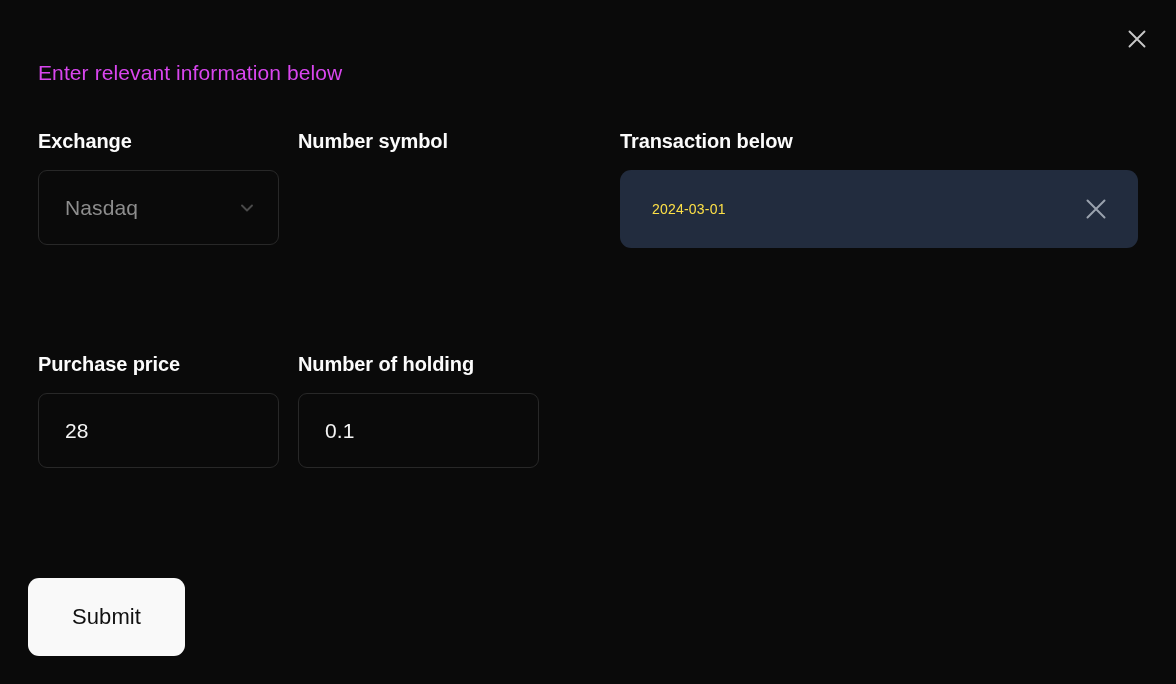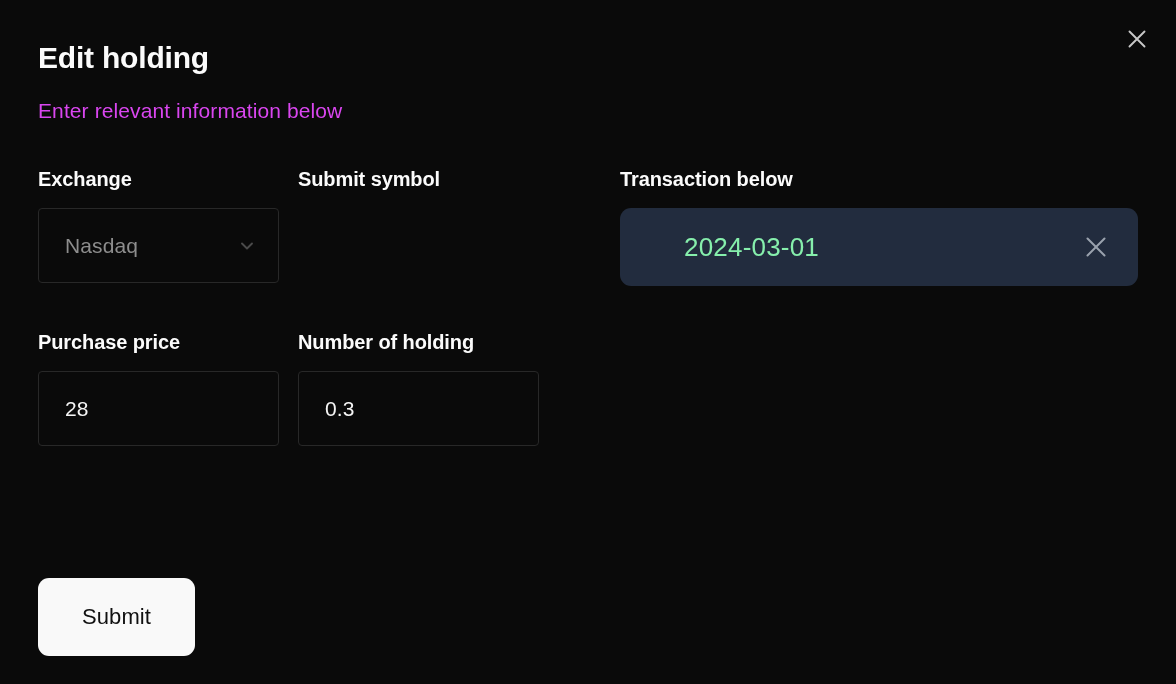--- a/index.html
+++ b/index.html
@@ -60,42 +60,42 @@
     color: #d946ef;
     line-height: 26px;
     letter-spacing: 0.1px;
   }
 
   
   .form-grid {
     margin-top: 43px;
     display: grid;
     grid-template-columns: 260px 322px 518px;
-    row-gap: 0;
+    row-gap: 8px;
   }
 
   .field { }
   .field.span-date { }
 
   .field-label {
     font-size: 20px;
     font-weight: bold;
     color: #fbfbfb;
     line-height: 24px;
     letter-spacing: -0.1px;
     display: block;
   }
 
   .control-wrap { margin-top: 17px; }
 
   
   .box {
     height: 75px;
     border: 1px solid #282828;
-    border-radius: 4px;
+    border-radius: 9px;
     background: #0a0a0a;
     display: flex;
     align-items: center;
     padding: 0 16px 0 26px;
     width: 241px;
   }
 
   .box-text {
     font-size: 21px;
     line-height: 26px;
@@ -129,45 +129,44 @@
     background: #222c3e;
     border: none;
     display: flex;
     align-items: center;
     padding: 0 28px 0 32px;
     cursor: pointer;
   }
 
   .date-value {
     flex: 1;
-    font-size: 26px;
-    color: #86efac;
+    font-size: 14px;
+    color: #fde047;
     line-height: 27px;
     letter-spacing: 0.2px;
-    margin-left: 32px;
   }
 
   .date-clear-icon {
     width: 28px;
     height: 28px;
     display: flex;
     align-items: center;
     justify-content: center;
     color: #9aa2ae;
     cursor: pointer;
   }
   .date-clear-icon svg { display: block; }
 
   
-  .row-2 { margin-top: 44px; }
+  .row-2 { margin-top: 96px; }
 
   
   .submit-btn {
     position: absolute;
-    left: 38px;
+    left: 28px;
     top: 578px;
     width: 157px;
     height: 78px;
     background: #f9f9f9;
     color: #111111;
     border: none;
     border-radius: 11px;
     font-family: "Liberation Sans", sans-serif;
     font-size: 22px;
     line-height: 26px;
@@ -185,42 +184,41 @@
 
   <button class="close-btn" aria-label="Close">
     <span>
       <svg width="22" height="22" viewBox="0 0 22 22" fill="none" aria-hidden="true">
         <path d="M3.5 3.5 L18.5 18.5 M18.5 3.5 L3.5 18.5" stroke="currentColor" stroke-width="1.9" stroke-linecap="round"></path>
       </svg>
     </span>
   </button>
 
   <div class="header">
-    <div class="modal-title">Edit holding</div>
     <div class="modal-subtitle">Enter relevant information below</div>
   </div>
 
   <div class="form-grid">
 
     <div class="field">
       <label class="field-label">Exchange</label>
       <div class="control-wrap">
         <div class="box select-box">
           <span class="box-text placeholder-text">Nasdaq</span>
           <span class="chevron-icon">
             <svg width="20" height="20" viewBox="0 0 20 20" fill="none" aria-hidden="true">
               <path d="M5 7.5 L10 12.5 L15 7.5" stroke="currentColor" stroke-width="1.9" stroke-linecap="round" stroke-linejoin="round"></path>
             </svg>
           </span>
         </div>
       </div>
     </div>
 
     <div class="field">
-      <label class="field-label">Submit symbol</label>
+      <label class="field-label">Number symbol</label>
     </div>
 
     <div class="field span-date">
       <label class="field-label">Transaction below</label>
       <div class="control-wrap">
         <div class="date-box">
           <span class="date-value">2024-03-01</span>
           <span class="date-clear-icon">
             <svg width="26" height="26" viewBox="0 0 26 26" fill="none" aria-hidden="true">
               <path d="M4.5 4.5 L21.5 21.5 M21.5 4.5 L4.5 21.5" stroke="currentColor" stroke-width="2" stroke-linecap="round"></path>
@@ -236,21 +234,21 @@
         <div class="box input-box">
           <span class="box-text value-text">28</span>
         </div>
       </div>
     </div>
 
     <div class="field row-2">
       <label class="field-label">Number of holding</label>
       <div class="control-wrap">
         <div class="box input-box">
-          <span class="box-text value-text">0.3</span>
+          <span class="box-text value-text">0.1</span>
         </div>
       </div>
     </div>
 
     <div class="field row-2"></div>
 
   </div>
 
   <button class="submit-btn">Submit</button>
 

